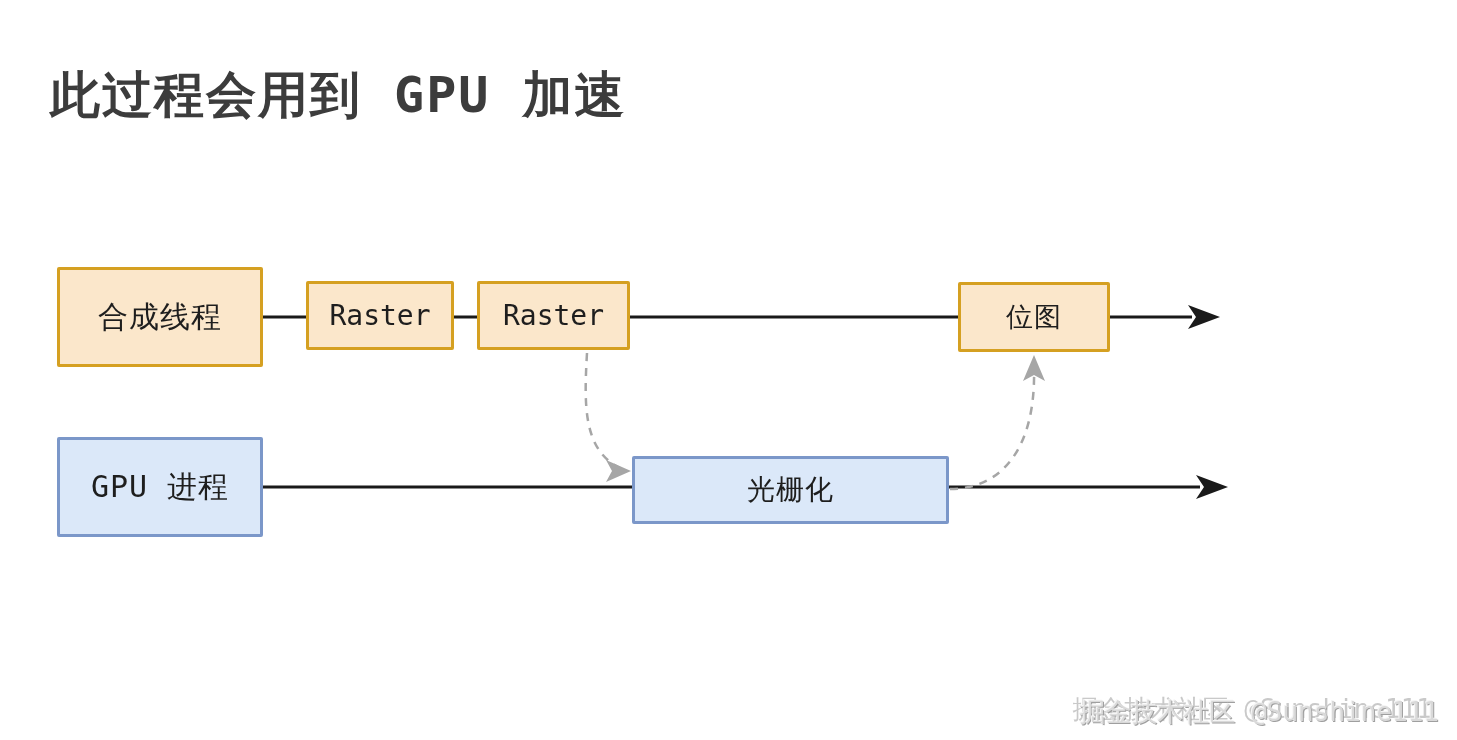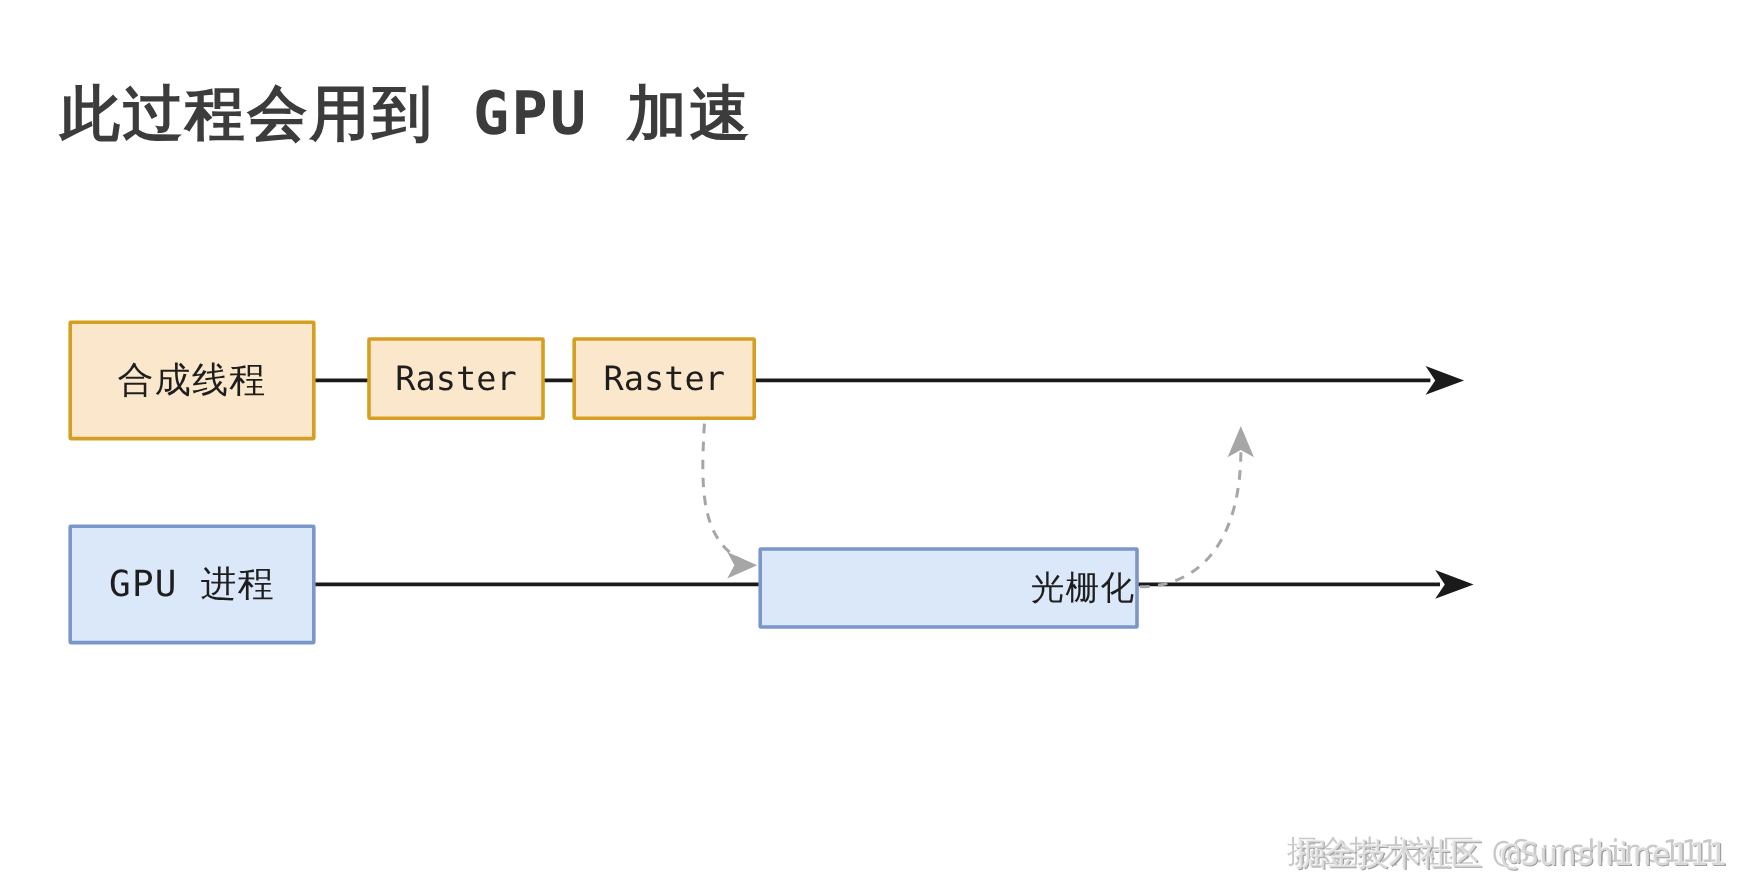--- a/index.html
+++ b/index.html
@@ -47,21 +47,21 @@
   }
   .node.blue{
     background:var(--blue-fill);
     border:3px solid var(--blue-border);
   }
   .node-compositor{left:57px;top:267px;width:206px;height:100px;font-size:30px;letter-spacing:1px;}
   .node-tiles{left:306px;top:281px;width:148px;height:69px;font-size:28px;}
   .node-raster{left:477px;top:281px;width:153px;height:69px;font-size:28px;}
   .node-bitmap{left:958px;top:282px;width:152px;height:70px;font-size:27px;letter-spacing:1px;}
   .node-gpu{left:57px;top:437px;width:206px;height:100px;font-size:30px;letter-spacing:1px;}
-  .node-rasterization{left:632px;top:456px;width:317px;height:68px;font-size:28px;letter-spacing:1px;justify-content:flex-end;}
+  .node-rasterization{left:632px;top:456px;width:317px;height:68px;font-size:28px;letter-spacing:1px;}
   .watermark{
     position:absolute;
     right:18px;bottom:10px;
     height:36px;
     font-size:26px;
     font-family:"DejaVu Sans Mono","Liberation Mono",monospace;
     pointer-events:none;
   }
   .watermark .wm-layer{
     position:absolute;
@@ -106,20 +106,23 @@
   </div>
 
   <div class="node orange node-tiles">
     <span>Raster</span>
   </div>
 
   <div class="node orange node-raster">
     <span>Raster</span>
   </div>
 
+  <div class="node orange node-bitmap">
+    <span>位图</span>
+  </div>
 
   <div class="node blue node-gpu">
     <span>GPU 进程</span>
   </div>
 
   <div class="node blue node-rasterization">
     <span>光栅化</span>
   </div>
 
   <div class="watermark">

